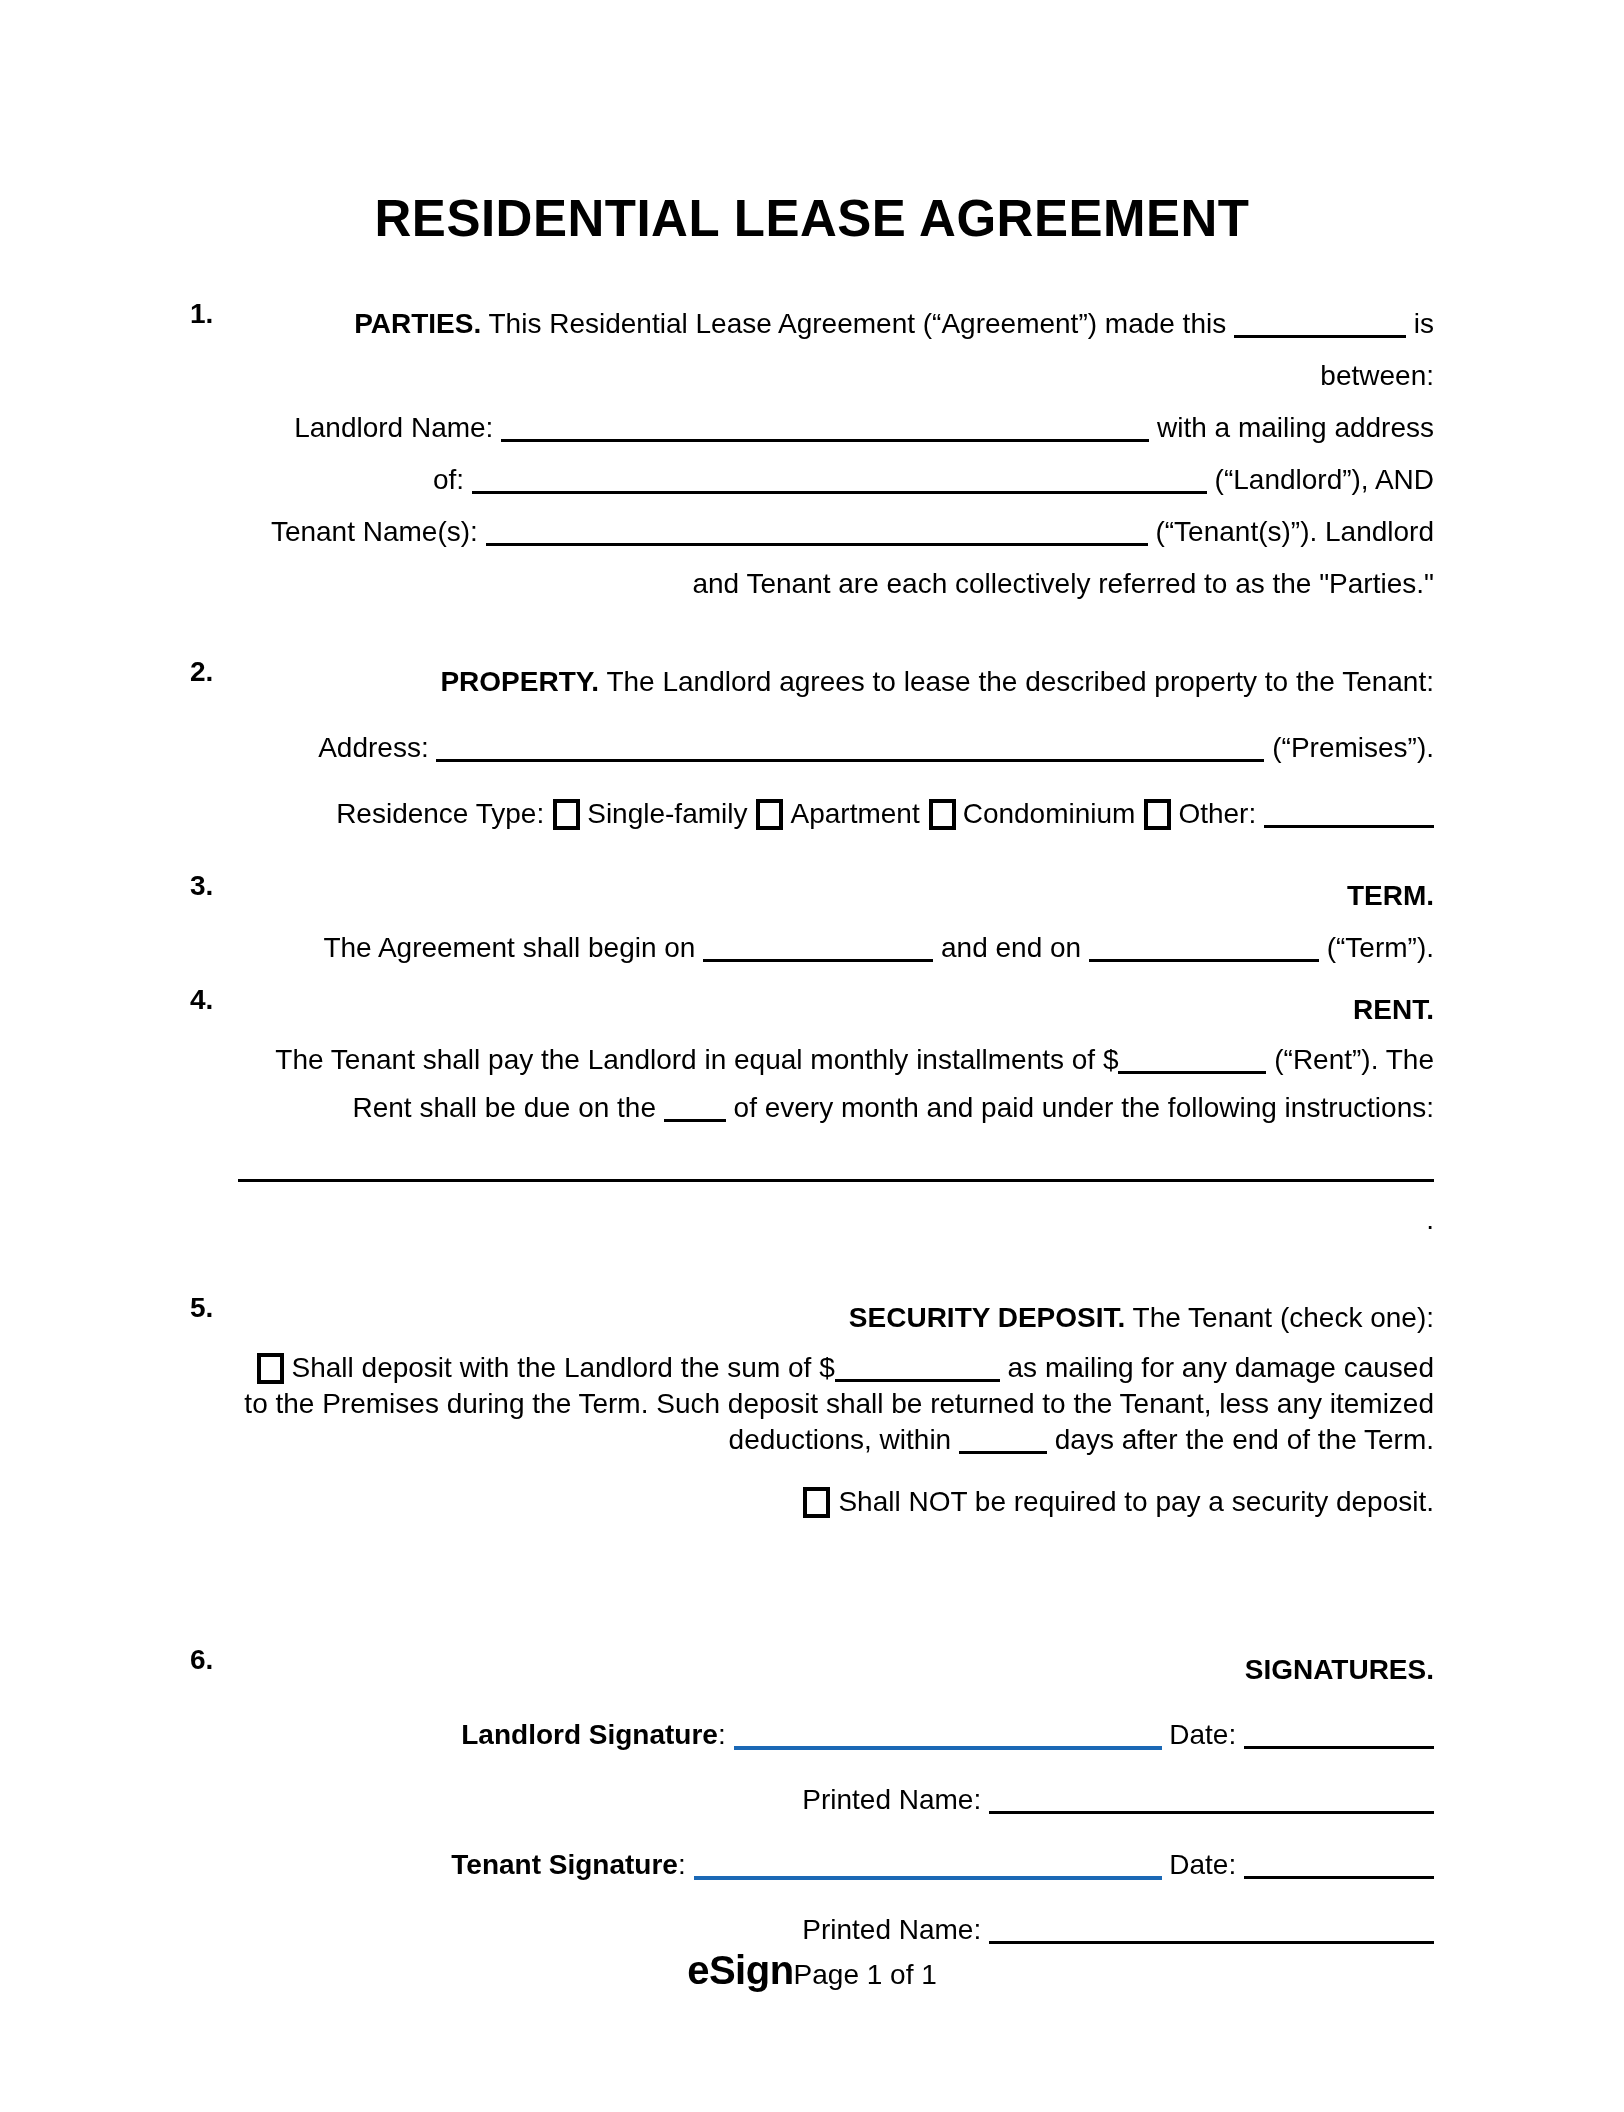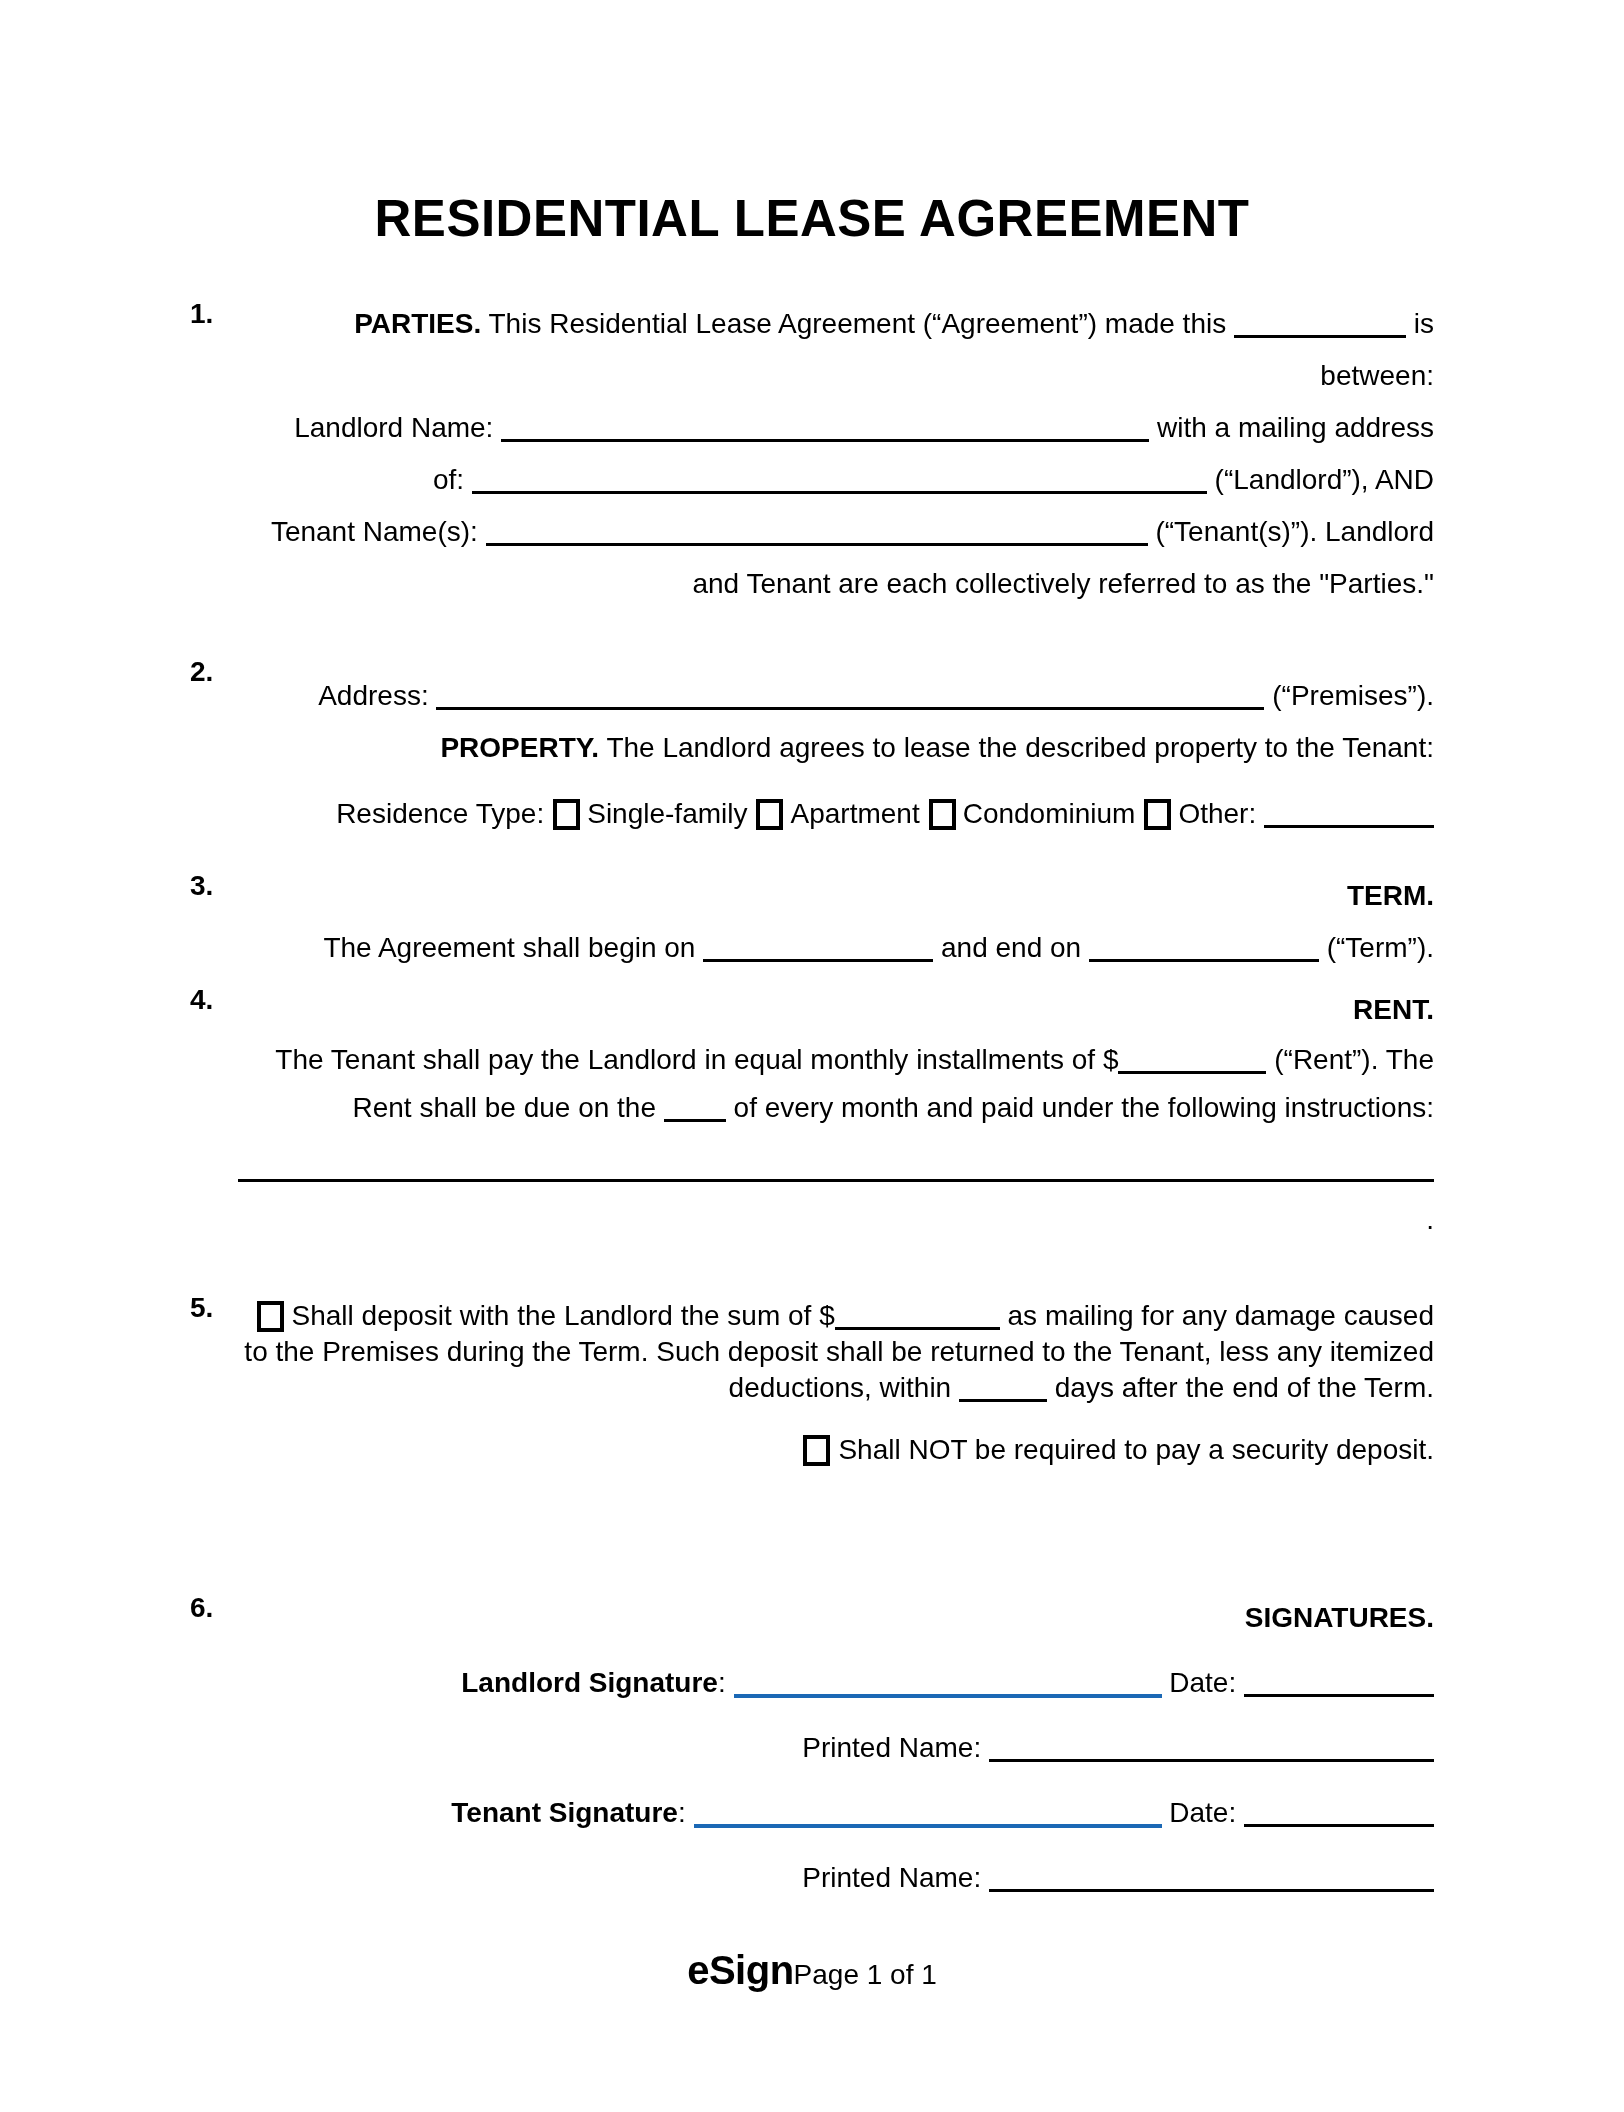--- a/index.html
+++ b/index.html
@@ -102,22 +102,22 @@
         <div class="row"><span>Landlord Name:</span> <span class="bl w-lname"></span> <span>with a mailing address</span></div>
         <div class="row"><span>of:</span> <span class="bl w-of"></span> <span>(“Landlord”), AND</span></div>
         <div class="row"><span>Tenant Name(s):</span> <span class="bl w-tname"></span> <span>(“Tenant(s)”). Landlord</span></div>
         <div class="row"><span>and Tenant are each collectively referred to as the "Parties."</span></div>
       </div>
     </div>
 
     <div class="sec s2">
       <div class="num">2.</div>
       <div class="secbody">
+        <div class="row"><span class="b">PROPERTY.</span> <span>The Landlord agrees to lease the described property to the Tenant:</span></div>
         <div class="row mt14"><span>Address:</span> <span class="bl w-addr"></span> <span>(“Premises”).</span></div>
-        <div class="row"><span class="b">PROPERTY.</span> <span>The Landlord agrees to lease the described property to the Tenant:</span></div>
         <div class="row mt14"><span>Residence Type:</span><span class="cb cb-gap"></span><span>Single-family</span><span class="cb cb-gap"></span><span>Apartment</span><span class="cb cb-gap"></span><span>Condominium</span><span class="cb cb-gap"></span><span>Other:</span> <span class="bl w-other"></span></div>
       </div>
     </div>
 
     <div class="sec s3">
       <div class="num">3.</div>
       <div class="secbody">
         <div class="row"><span class="b">TERM.</span></div>
         <div class="row"><span>The Agreement shall begin on</span> <span class="bl w-begin"></span> <span>and end on</span> <span class="bl w-end"></span> <span>(“Term”).</span></div>
       </div>
@@ -129,20 +129,21 @@
         <div class="row"><span class="b">RENT.</span></div>
         <div class="row lh48"><span>The Tenant shall pay the Landlord in equal monthly installments of $</span><span class="bl w-rent"></span> <span>(“Rent”). The</span></div>
         <div class="row lh48"><span>Rent shall be due on the</span> <span class="bl w-day"></span> <span>of every month and paid under the following instructions:</span></div>
         <div class="row mt10"><span class="bl w-instr"></span><span>.</span></div>
       </div>
     </div>
 
     <div class="sec s5">
       <div class="num">5.</div>
       <div class="secbody">
+        <div class="row"><span class="b">SECURITY DEPOSIT.</span> <span>The Tenant (check one):</span></div>
         <div class="mt6">
           <div class="row lh36"><span class="cb cb-lead"></span><span>Shall deposit with the Landlord the sum of $</span><span class="bl w-dep"></span> <span>as mailing for any damage caused</span></div>
           <div class="row lh36"><span>to the Premises during the Term. Such deposit shall be returned to the Tenant, less any itemized</span></div>
           <div class="row lh36"><span>deductions, within</span> <span class="bl w-days"></span> <span>days after the end of the Term.</span></div>
         </div>
         <div class="row lh36 mt26"><span class="cb cb-lead"></span><span>Shall NOT be required to pay a security deposit.</span></div>
       </div>
     </div>
 
     <div class="sec s6">

